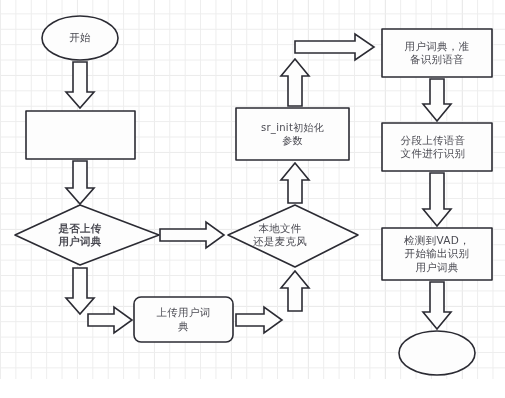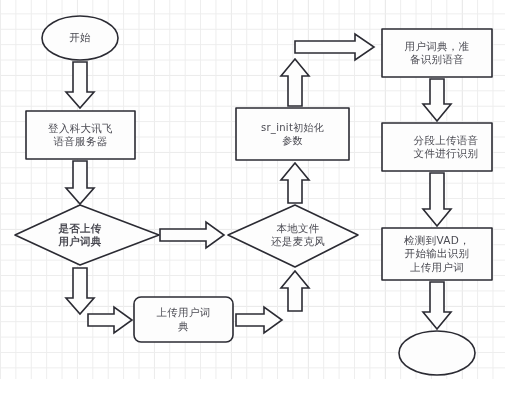--- a/index.html
+++ b/index.html
@@ -109,39 +109,37 @@
       <polygon points="430,79 444,79 444,104 451,104 437,121 423,104 430,104"></polygon>
 
       <polygon points="430,173 444,173 444,209 451,209 437,226 423,209 430,209"></polygon>
 
       <polygon points="430,282 444,282 444,312 451,312 437,329 423,312 430,312"></polygon>
     </g>
   </svg>
 
   <div class="node-label" style="left:42px; top:16px; width:76px; height:44px;">开始</div>
 
-  <div class="node-label" style="left:26px; top:111px; width:109px; height:48px;">登入科大讯飞
-语音服务器</div>
 
   <div class="node-label" style="left:30px; top:213px; width:100px; height:44px;font-weight:bold;">是否上传
 用户词典</div>
 
   <div class="node-label" style="left:134px; top:297px; width:99px; height:45px;">上传用户词
 典</div>
 
   <div class="node-label small" style="left:236px; top:108px; width:113px; height:52px;">sr_init初始化
 参数</div>
 
-  <div class="node-label" style="left:244px; top:213px; width:108px; height:44px;text-align:center;">本地文件
+  <div class="node-label" style="left:226px; top:213px; width:108px; height:44px;text-align:center;">本地文件
 还是麦克风</div>
 
   <div class="node-label" style="left:382px; top:29px; width:110px; height:48px;">用户词典，准
 备识别语音</div>
 
-  <div class="node-label" style="left:395px; top:123px; width:102px; height:48px;">分段上传语音
+  <div class="node-label" style="left:382px; top:123px; width:102px; height:48px;">分段上传语音
 文件进行识别</div>
 
   <div class="node-label" style="left:382px; top:228px; width:110px; height:52px;">检测到VAD，
 开始输出识别
-上传用户词</div>
+用户词典</div>
 
 
 </div>
 
 </body></html>

